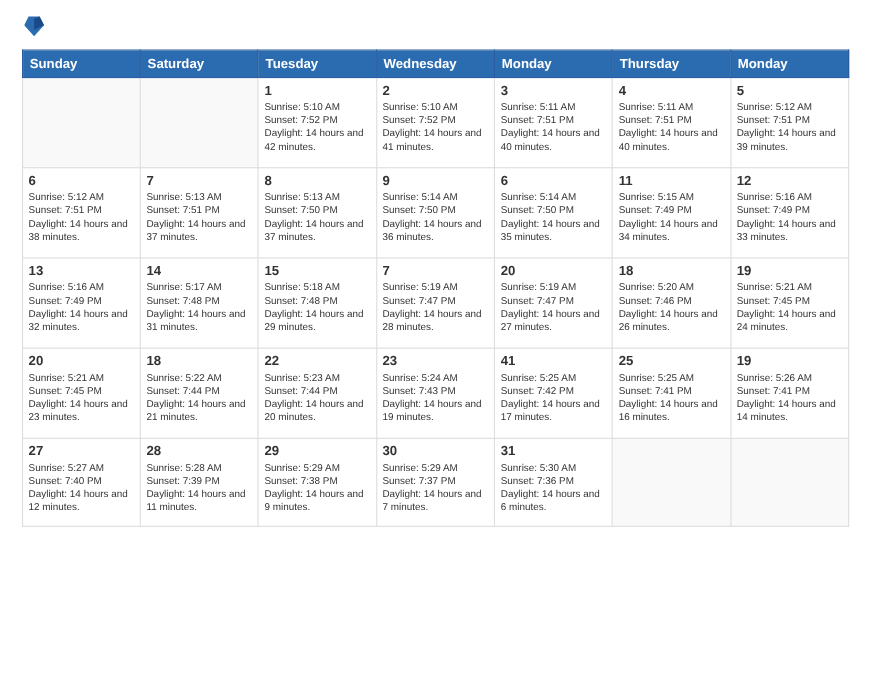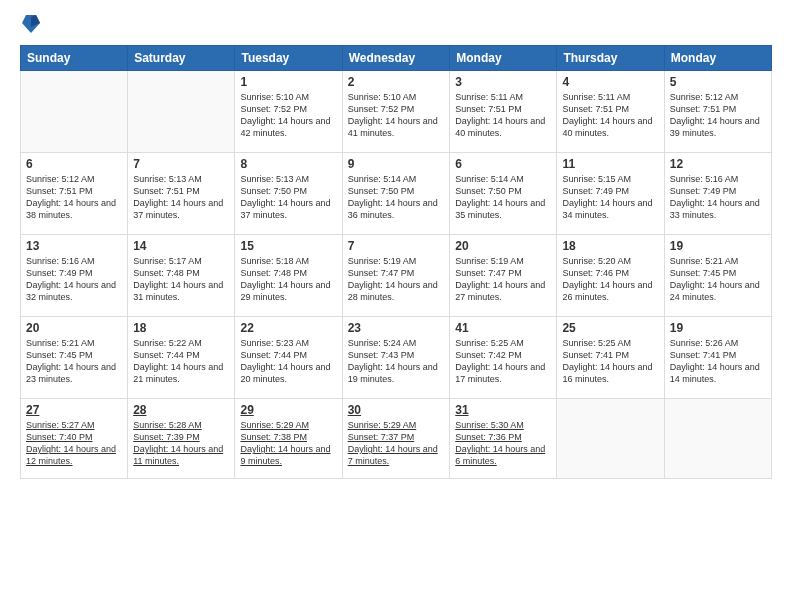--- a/index.html
+++ b/index.html
@@ -85,21 +85,20 @@
       margin-bottom: 2px;
       display: block;
     }
     .day-info {
       font-size: 9px;
       line-height: 1.35;
       color: #333;
     }
     tr:last-child td {
       height: 80px;
-      text-decoration: underline;
     }
   </style>
 </head>
 <body>
 
 <div class="page">
   <div class="header">
     <div class="logo">
       <div class="logo-text">
         <span style="display:flex; align-items:center;">

